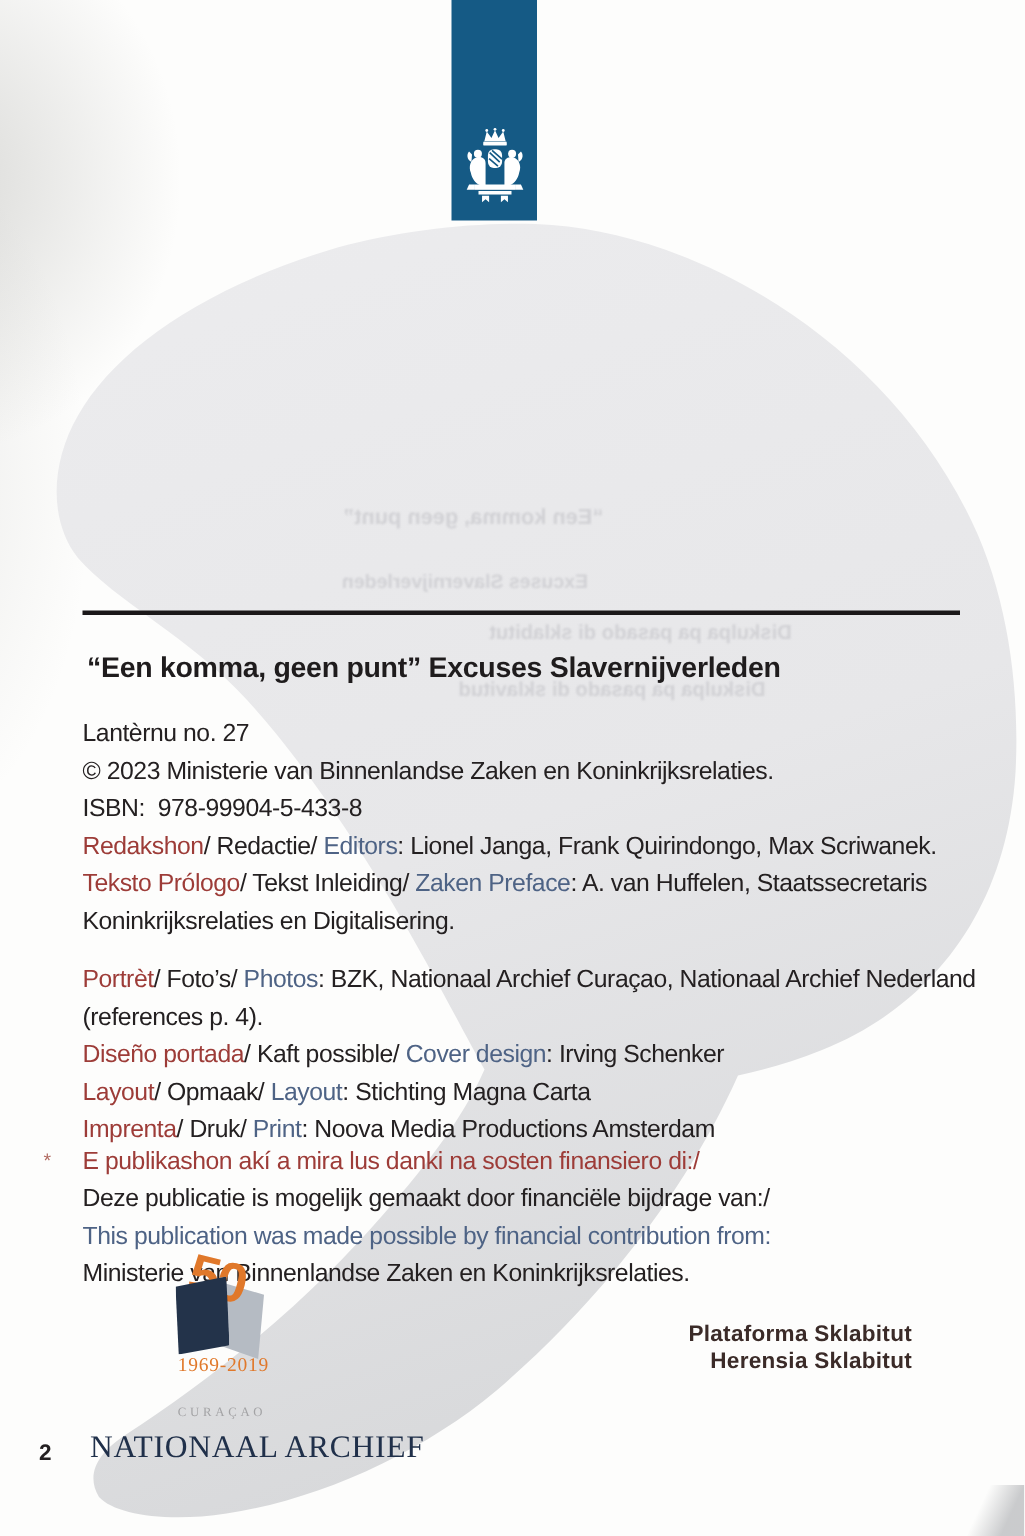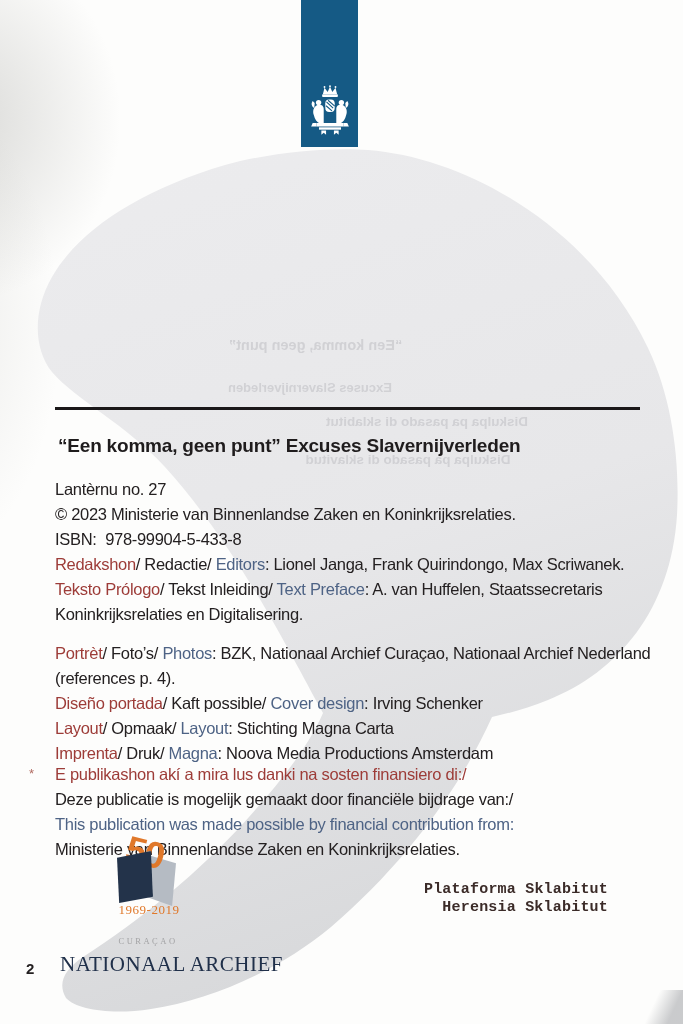--- a/index.html
+++ b/index.html
@@ -52,21 +52,21 @@
   .logo .shape-dark{position:absolute;left:69px;top:15px;width:36px;height:52px;background:var(--navy);
      clip-path:polygon(0% 13%,94% 0%,100% 88%,6% 100%);z-index:3;box-shadow:2px 0 0 rgba(255,255,255,.9);}
   .logo .years{position:absolute;left:46px;top:66px;width:110px;text-align:center;font-size:13px;
      color:var(--orange);letter-spacing:.5px;font-family:"Liberation Serif",serif;z-index:4;}
   .logo .archief{position:absolute;left:12px;top:78px;width:210px;text-align:center;font-size:21px;
      color:#20304a;font-family:"Liberation Serif",serif;letter-spacing:.5px;z-index:4;white-space:nowrap;margin-top:38px;}
   .logo .curacao{position:absolute;left:0;top:100px;width:200px;text-align:center;font-size:8.5px;
      color:#a3a3a5;letter-spacing:2.5px;font-family:"Liberation Serif",serif;z-index:4;}
 
   .credits{position:absolute;right:75px;top:881px;text-align:right;z-index:3;
-     font-family:Liberation Mono, monospace;font-weight:bold;font-size:15px;line-height:18px;
+     font-family:Liberation Sans, sans-serif;font-weight:bold;font-size:15px;line-height:18px;
      color:var(--credits);letter-spacing:.2px;}
 
   .pagenum{position:absolute;left:26px;top:960px;font-size:15px;font-weight:bold;color:#242021;z-index:3;}
 </style>
 </head>
 <body>
 
 <div class="page">
 
   <div class="scan-shadow"></div>
@@ -139,30 +139,30 @@
   <div class="bleed b3">Diskulpa pa pasado di sklavitud</div>
 
   <div class="rule"></div>
   <h1 class="title">“Een komma, geen punt” Excuses Slavernijverleden</h1>
 
   <div class="block block1">
     <div class="line"><span class="seg-black">Lantèrnu no. 27</span></div>
     <div class="line"><span class="seg-black">© 2023 Ministerie van Binnenlandse Zaken en Koninkrijksrelaties.</span></div>
     <div class="line"><span class="seg-black">ISBN:&nbsp; 978-99904-5-433-8</span></div>
     <div class="line"><span class="seg-red">Redakshon</span><span class="seg-black">/ Redactie/ </span><span class="seg-slate">Editors</span><span class="seg-black">: Lionel Janga, Frank Quirindongo, Max Scriwanek.</span></div>
-    <div class="line"><span class="seg-red">Teksto Prólogo</span><span class="seg-black">/ Tekst Inleiding/ </span><span class="seg-slate">Text Preface</span><span class="seg-black">: A. van Huffelen, Staatssecretaris</span></div>
+    <div class="line"><span class="seg-red">Teksto Prólogo</span><span class="seg-black">/ Tekst Inleiding/ </span><span class="seg-slate">Zaken Preface</span><span class="seg-black">: A. van Huffelen, Staatssecretaris</span></div>
     <div class="line"><span class="seg-black">Koninkrijksrelaties en Digitalisering.</span></div>
   </div>
 
   <div class="block block2">
     <div class="line"><span class="seg-red">Portrèt</span><span class="seg-black">/ Foto’s/ </span><span class="seg-slate">Photos</span><span class="seg-black">: BZK, Nationaal Archief Curaçao, Nationaal Archief Nederland</span></div>
     <div class="line"><span class="seg-black">(references p. 4).</span></div>
     <div class="line"><span class="seg-red">Diseño portada</span><span class="seg-black">/ Kaft possible/ </span><span class="seg-slate">Cover design</span><span class="seg-black">: Irving Schenker</span></div>
     <div class="line"><span class="seg-red">Layout</span><span class="seg-black">/ Opmaak/ </span><span class="seg-slate">Layout</span><span class="seg-black">: Stichting Magna Carta</span></div>
-    <div class="line"><span class="seg-red">Imprenta</span><span class="seg-black">/ Druk/ </span><span class="seg-slate">Magna</span><span class="seg-black">: Noova Media Productions Amsterdam</span></div>
+    <div class="line"><span class="seg-red">Imprenta</span><span class="seg-black">/ Druk/ </span><span class="seg-slate">Print</span><span class="seg-black">: Noova Media Productions Amsterdam</span></div>
   </div>
 
   <div class="asterisk">*</div>
   <div class="block block3">
     <div class="line"><span class="seg-red">E publikashon akí a mira lus danki na sosten finansiero di:/</span></div>
     <div class="line"><span class="seg-black">Deze publicatie is mogelijk gemaakt door financiële bijdrage van:/</span></div>
     <div class="line"><span class="seg-slate">This publication was made possible by financial contribution from:</span></div>
     <div class="line"><span class="seg-black">Ministerie van Binnenlandse Zaken en Koninkrijksrelaties.</span></div>
   </div>
 

